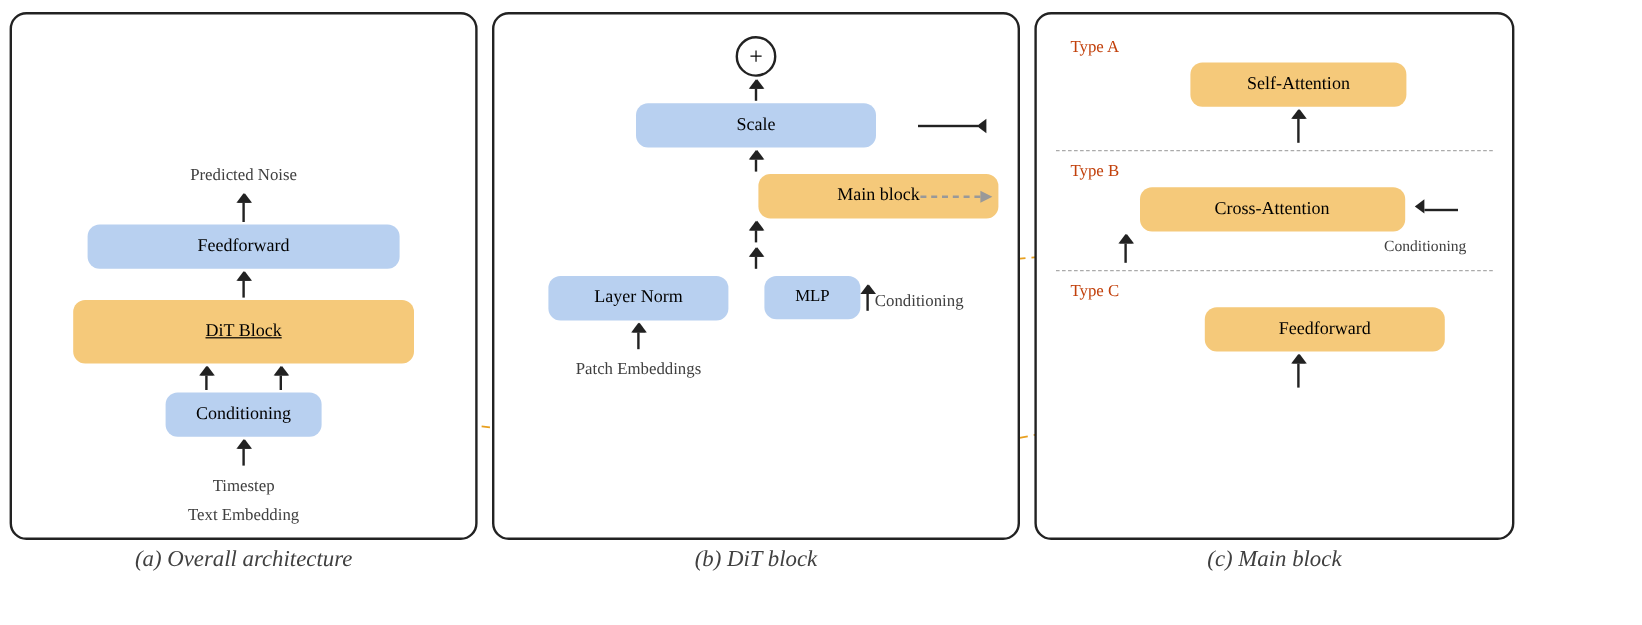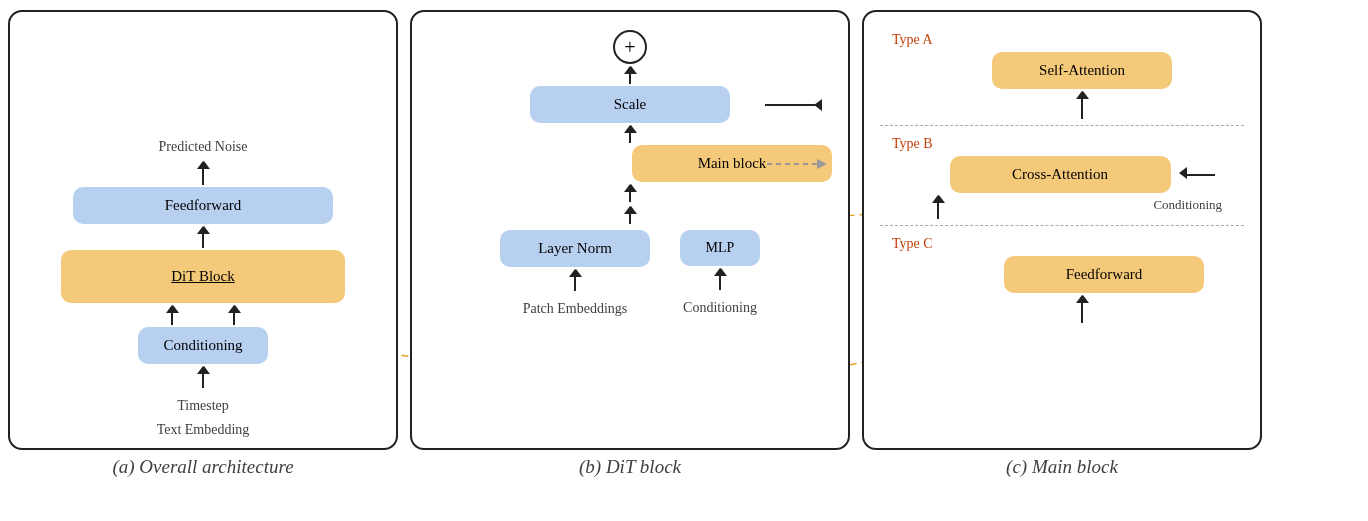--- a/index.html
+++ b/index.html
@@ -320,21 +320,21 @@
 
         <div class="panel-b-bottom-row">
           <div style="display:flex;flex-direction:column;align-items:center;">
             <div class="box box-blue" style="width:150px;">Layer Norm</div>
             <div class="arrow-up">
               <div class="arrow-head-up" style="width:0;height:0;border-left:6px solid transparent;border-right:6px solid transparent;border-bottom:8px solid #222;"></div>
               <div class="arrow-line" style="height:14px;"></div>
             </div>
             <div class="caption">Patch Embeddings</div>
           </div>
-          <div style="display:flex;flex-direction:column;align-items:center;">
+          <div style="display:flex;flex-direction:row;align-items:center;">
             <div class="box box-blue" style="width:80px;font-size:14px;">MLP</div>
             <div class="arrow-up">
               <div class="arrow-head-up" style="width:0;height:0;border-left:6px solid transparent;border-right:6px solid transparent;border-bottom:8px solid #222;"></div>
               <div class="arrow-line" style="height:14px;"></div>
             </div>
             <div class="caption">Conditioning</div>
           </div>
         </div>
 
       </div>

